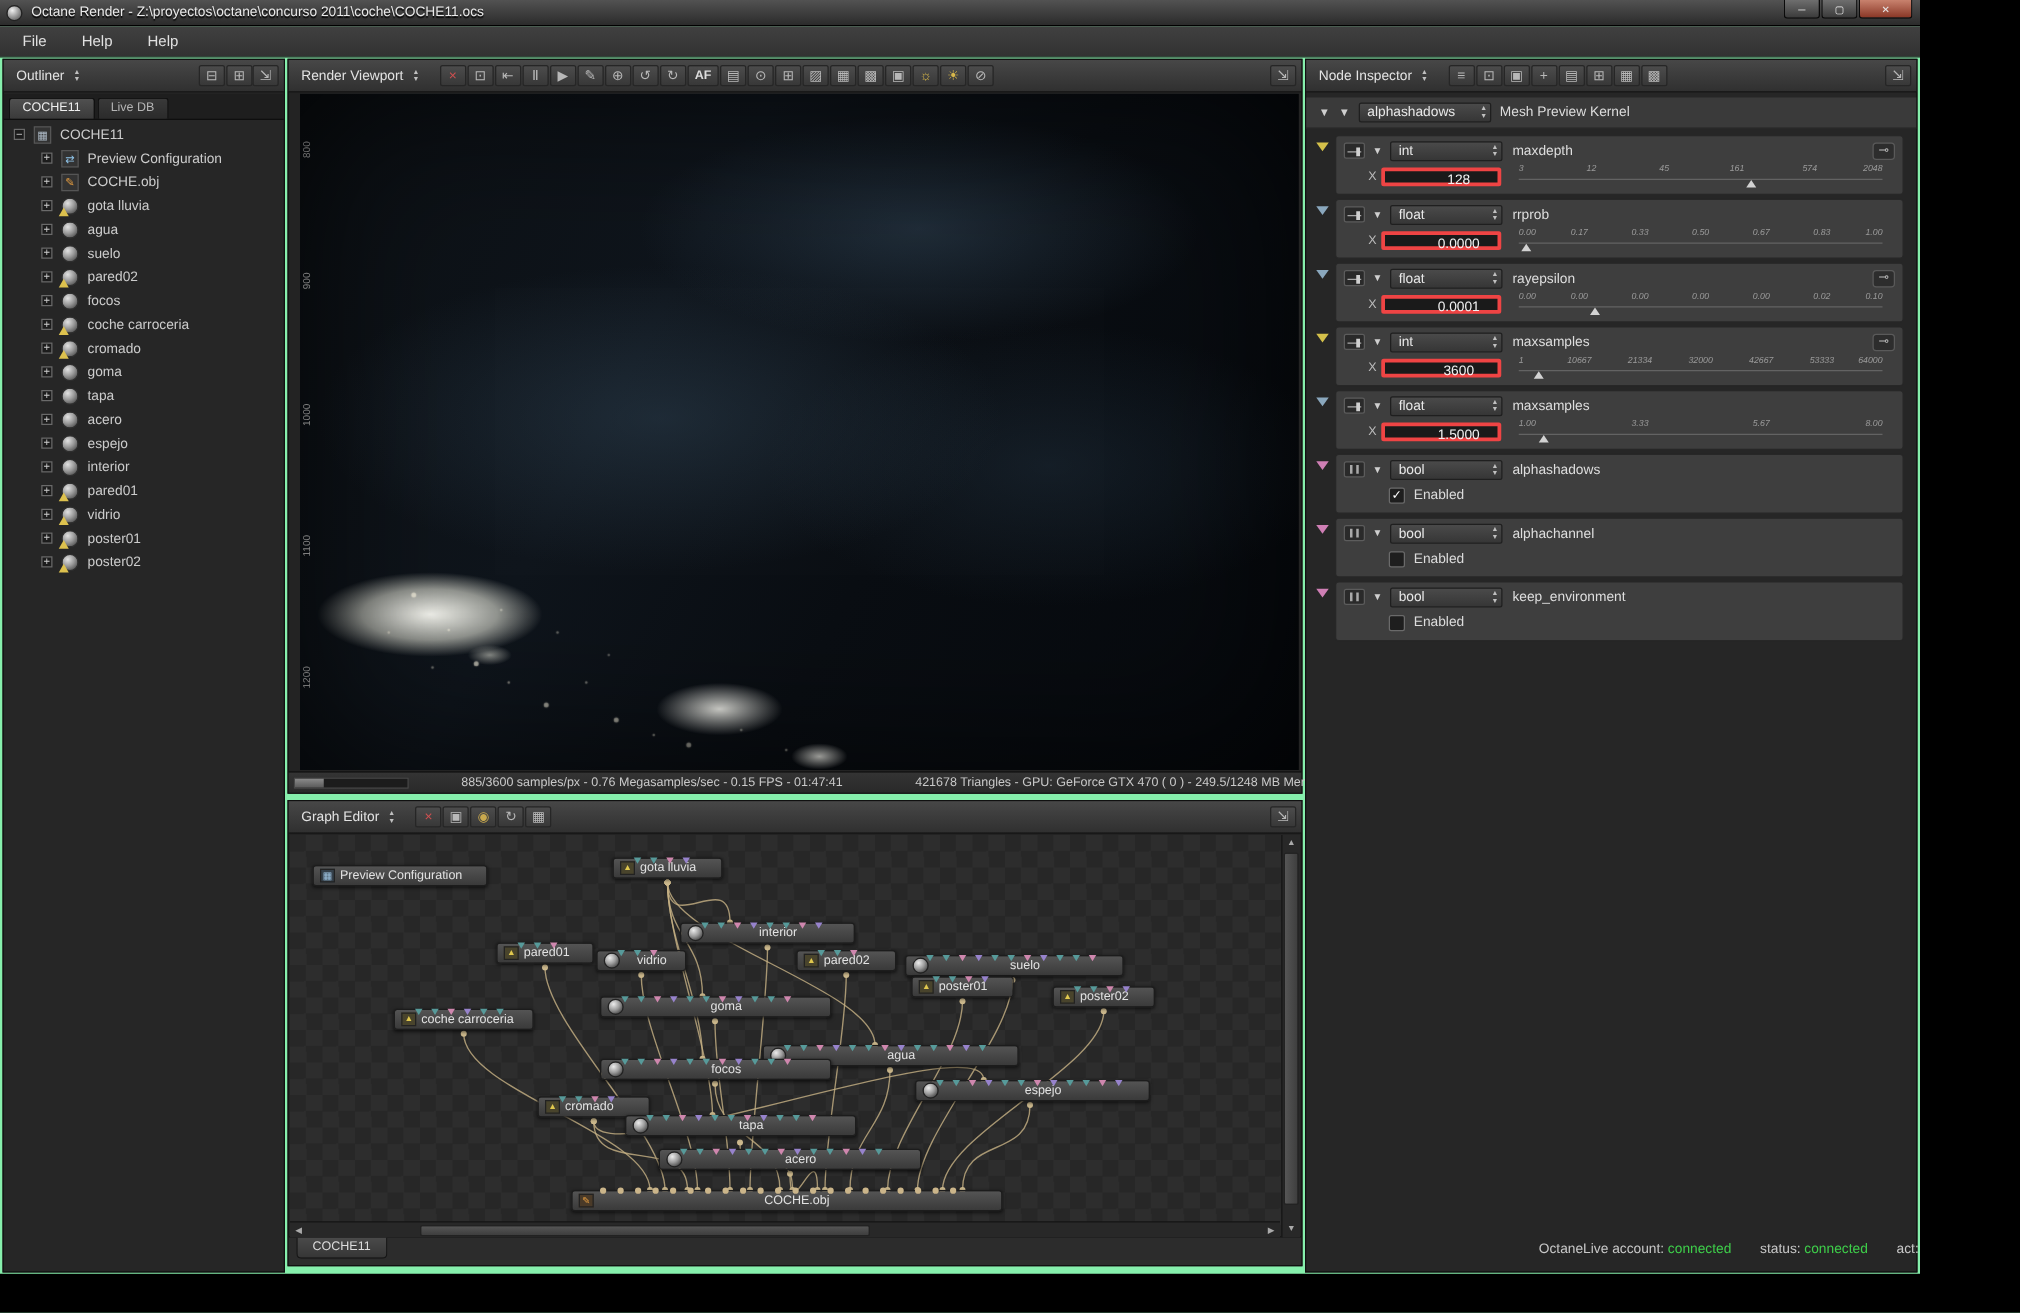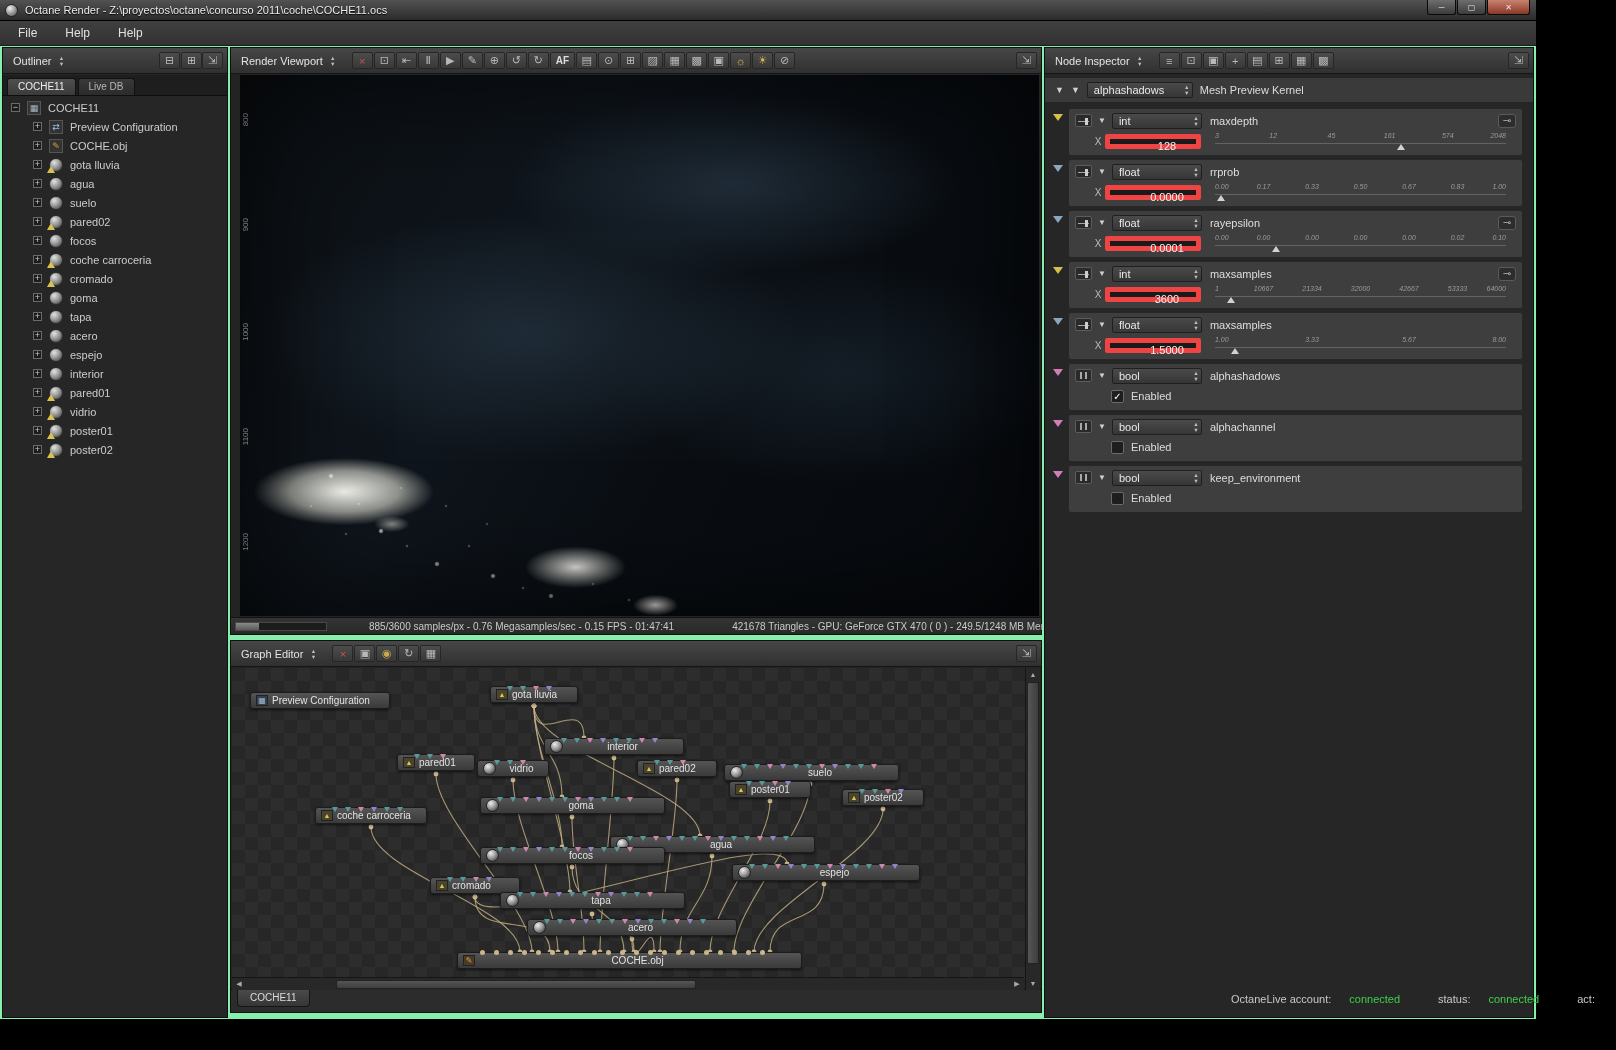--- a/index.html
+++ b/index.html
@@ -126,28 +126,28 @@
   .pb-head { display:flex; align-items:center; gap:6px; height:17px; }
   .mini { width:17px; height:13px; background:#2a2a2a; border:1px solid #5c5c5c; border-radius:2px; position:relative; flex:none; }
   .mini-slider::before { content:""; position:absolute; left:2px; right:2px; top:6px; height:1px; background:#a8a8a8; }
   .mini-slider::after { content:""; position:absolute; left:9px; top:3px; width:3px; height:7px; background:#cfcfcf; }
   .mini-bool::before { content:""; position:absolute; left:4px; top:2px; width:2px; height:7px; background:#a8a8a8; }
   .mini-bool::after { content:""; position:absolute; left:9px; top:2px; width:2px; height:7px; background:#a8a8a8; }
   .param-name { font-size:11px; color:#dedede; margin-left:2px; flex:1; }
   .link-btn { width:18px; height:14px; border:1px solid #5a5a5a; border-radius:3px; background:#2d2d2d; color:#b8b8b8; font-size:10px; display:flex; align-items:center; justify-content:center; flex:none; }
   .pb-body { display:flex; align-items:center; margin-top:2px; height:20px; }
   .x-label { width:14px; text-align:center; font-size:10px; color:#bbb; margin-left:16px; flex:none; }
-  .value-box { width:96px; height:15px; line-height:15px; background:#1a1a1a; border:5px solid #ef4444; border-radius:2px; color:#f2f2f2; font-size:11px; text-align:center; flex:none;padding-left:28px; }
+  .value-box { width:96px; height:15px; line-height:15px; background:#1a1a1a; border:3px solid #ef4444; border-radius:2px; color:#f2f2f2; font-size:11px; text-align:center; flex:none;padding-left:28px; }
   .slider { flex:1; position:relative; height:20px; margin:0 10px 0 14px; }
   .tick-label { position:absolute; top:1px; font-size:7px; color:#9b9b9b; transform:translateX(-50%); white-space:nowrap; }
   .groove { position:absolute; left:0; right:0; top:12px; height:1px; background:#636363; }
   .handle { position:absolute; top:13px; width:0; height:0; border-left:4px solid transparent; border-right:4px solid transparent; border-bottom:6px solid #d2d2d2; margin-left:-4px; }
   .checkbox { width:13px; height:13px; background:#1e1e1e; border:1px solid #6a6a6a; border-radius:2px; margin-left:36px; display:flex; align-items:center; justify-content:center; font-size:10px; color:#fff; flex:none; }
   .cb-label { font-size:11px; color:#dcdcdc; margin-left:7px; }
-  .live-status { position:absolute; bottom:12px; left:186px; display:flex; align-items:center; gap:18px; font-size:11px; color:#c8c8c8; white-space:nowrap; }
+  .live-status { position:absolute; bottom:12px; left:186px; display:flex; align-items:center; gap:3px; font-size:11px; color:#c8c8c8; white-space:nowrap; }
   .live-status .sp { margin-left:20px; }
   .ok-text { color:#3ecf4a; }
 </style>
 </head>
 <body>
 
 <div id="window">
 
   <div class="titlebar">
     <span class="app-icon"></span>

